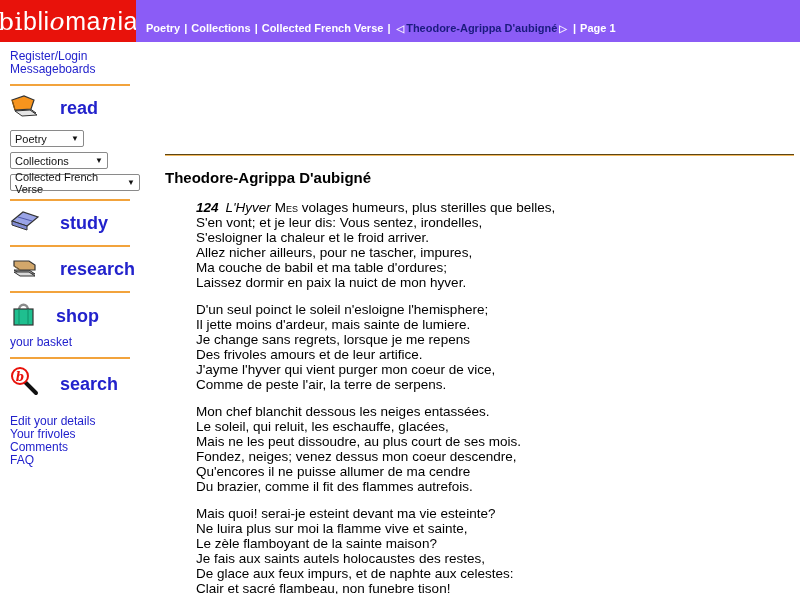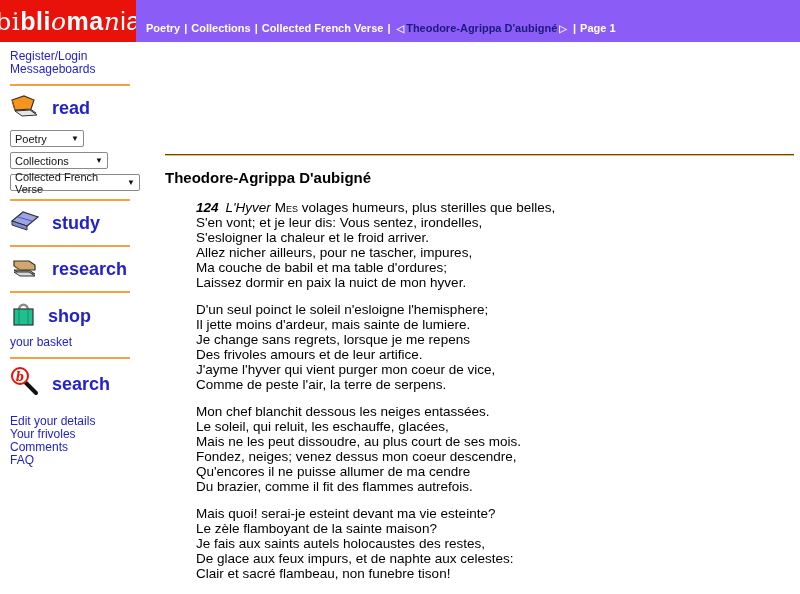--- a/index.html
+++ b/index.html
@@ -5,40 +5,40 @@
   * { margin:0; padding:0; box-sizing:border-box; }
   html,body { width:800px; height:594px; background:#ffffff; overflow:hidden;
               font-family:"Liberation Sans", sans-serif; }
 
   
   .header { display:flex; height:42px; width:800px; }
   .logo-box { width:136px; height:42px; background:#e8120b; color:#ffffff;
               display:flex; align-items:center; justify-content:center;
               font-size:25px; letter-spacing:0.5px; cursor:pointer; }
   .logo-box .seg-light   { font-family:"DejaVu Serif", serif; font-weight:400; }
-  .logo-box .seg-bold    { font-family:"Liberation Sans", sans-serif; font-weight:700; }
+  .logo-box .seg-bold    { font-family:"Liberation Sans", sans-serif; font-weight:400; }
   .logo-box .seg-italic  { font-family:"DejaVu Serif", serif; font-style:italic; }
   .logo-box .seg-regular { font-family:"Liberation Sans", sans-serif; font-weight:400; }
   .topbar { flex:1; background:#8b5cf6; padding:22px 0 0 10px;
             font-size:11px; font-weight:700; color:#ffffff; white-space:nowrap; }
   .topbar a { color:#ffffff; text-decoration:none; cursor:pointer; }
   .topbar .sep { color:#ffffff; padding:0 4px; }
   .topbar .current { color:#1b1b7e; }
   .topbar .arrow { color:#f4eaff; font-size:10px; cursor:pointer; padding:0 2px; }
 
   
   .page { display:flex; width:800px; }
   .sidebar { width:160px; padding:8px 0 0 10px; flex-shrink:0; }
   .main { flex:1; padding:0 6px 0 5px; }
 
   
   .side-link { display:block; color:#2222cc; font-size:12px; line-height:13px;
                text-decoration:underline; text-decoration-color:transparent; cursor:pointer; }
   .sdiv { height:2px; background:#f2a33c; width:120px; margin:8px 0; }
-  .section { display:flex; align-items:center; gap:12px; margin:4px 0; cursor:pointer; }
+  .section { display:flex; align-items:center; gap:20px; margin:4px 0; cursor:pointer; }
   .section .label { color:#2222cc; font-size:18px; font-weight:700; }
   .icon { display:inline-block; }
   .selects { margin:8px 0 4px 0; }
   .select { border:1px solid #8a8a8a; border-radius:2px; background:#ffffff;
             height:17px; display:flex; align-items:center; justify-content:space-between;
             padding:0 4px; font-size:11px; color:#111; margin-bottom:5px; cursor:pointer; }
   .select .caret { font-size:8px; color:#111; margin-left:6px; }
   .basket { margin:2px 0 0 0; }
   .bottom-links { margin-top:14px; }
 
@@ -197,20 +197,21 @@
         <div class="poem-line">Mon chef blanchit dessous les neiges entassées.</div>
         <div class="poem-line">Le soleil, qui reluit, les eschauffe, glacées,</div>
         <div class="poem-line">Mais ne les peut dissoudre, au plus court de ses mois.</div>
         <div class="poem-line">Fondez, neiges; venez dessus mon coeur descendre,</div>
         <div class="poem-line">Qu'encores il ne puisse allumer de ma cendre</div>
         <div class="poem-line">Du brazier, comme il fit des flammes autrefois.</div>
       </div>
 
       <div class="stanza">
         <div class="poem-line">Mais quoi! serai-je esteint devant ma vie esteinte?</div>
+        <div class="poem-line">Ne luira plus sur moi la flamme vive et sainte,</div>
         <div class="poem-line">Le zèle flamboyant de la sainte maison?</div>
         <div class="poem-line">Je fais aux saints autels holocaustes des restes,</div>
         <div class="poem-line">De glace aux feux impurs, et de naphte aux celestes:</div>
         <div class="poem-line">Clair et sacré flambeau, non funebre tison!</div>
       </div>
     </div>
   </main>
 </div>
 
 </body></html>

